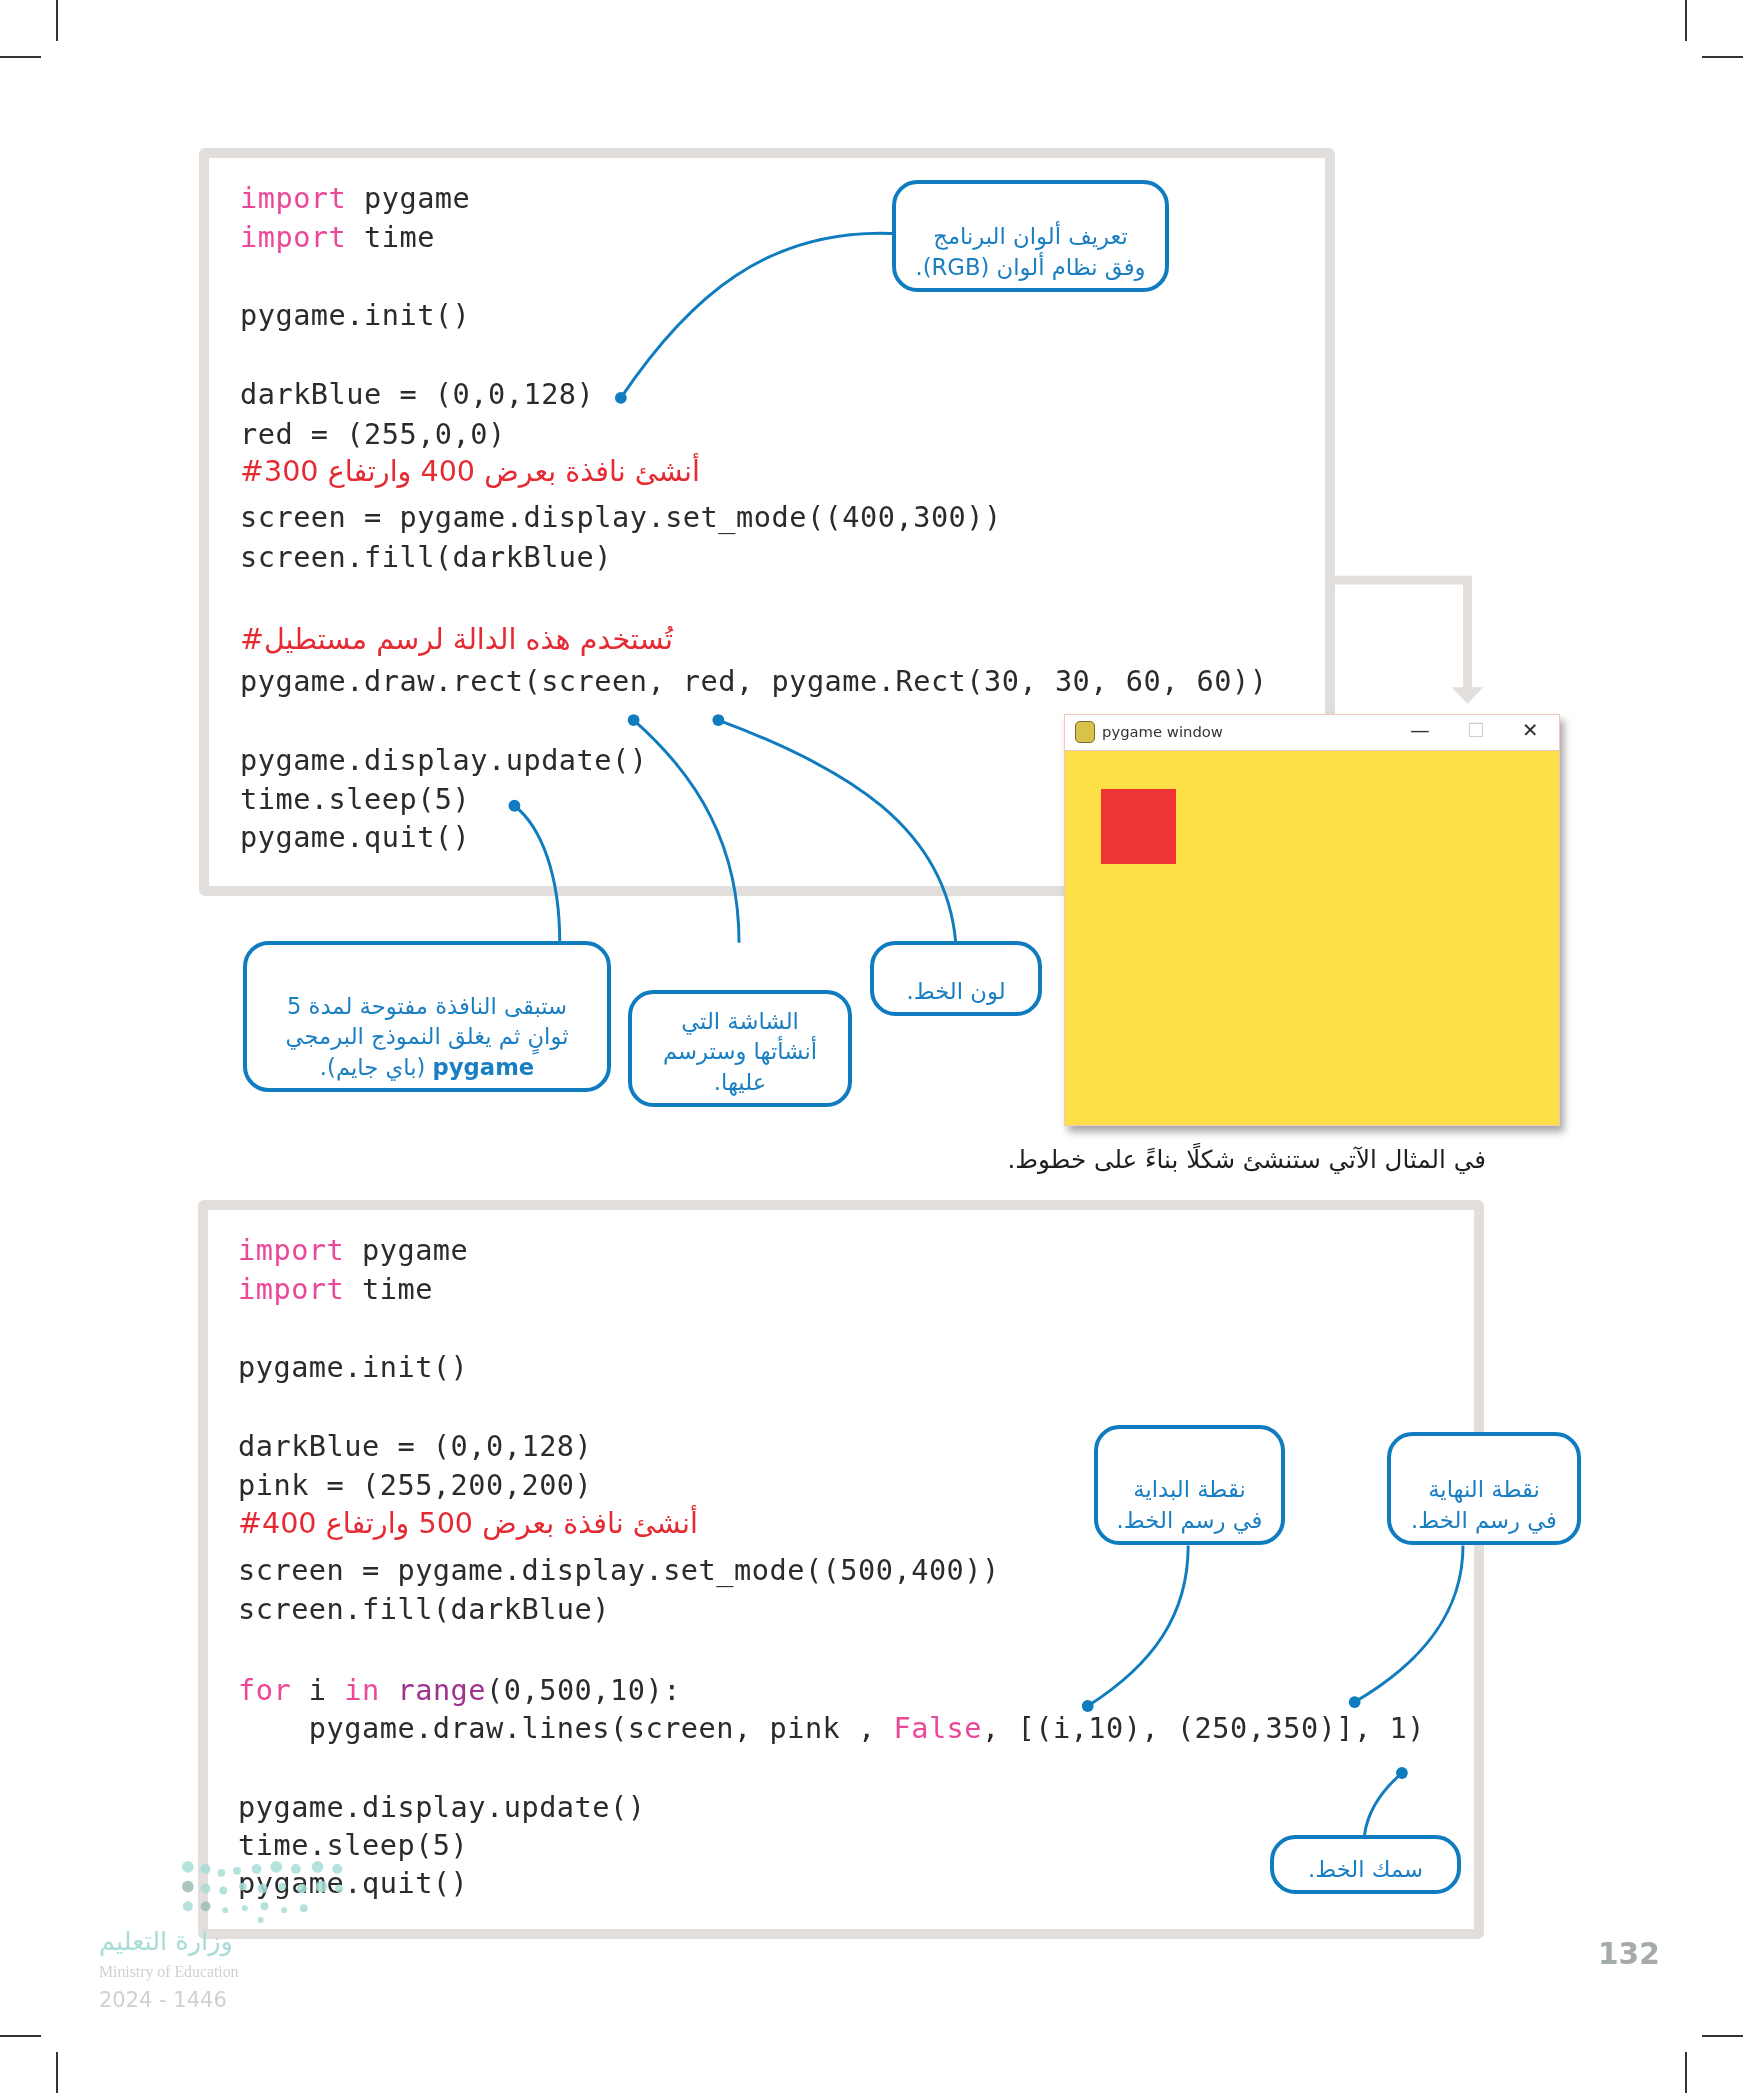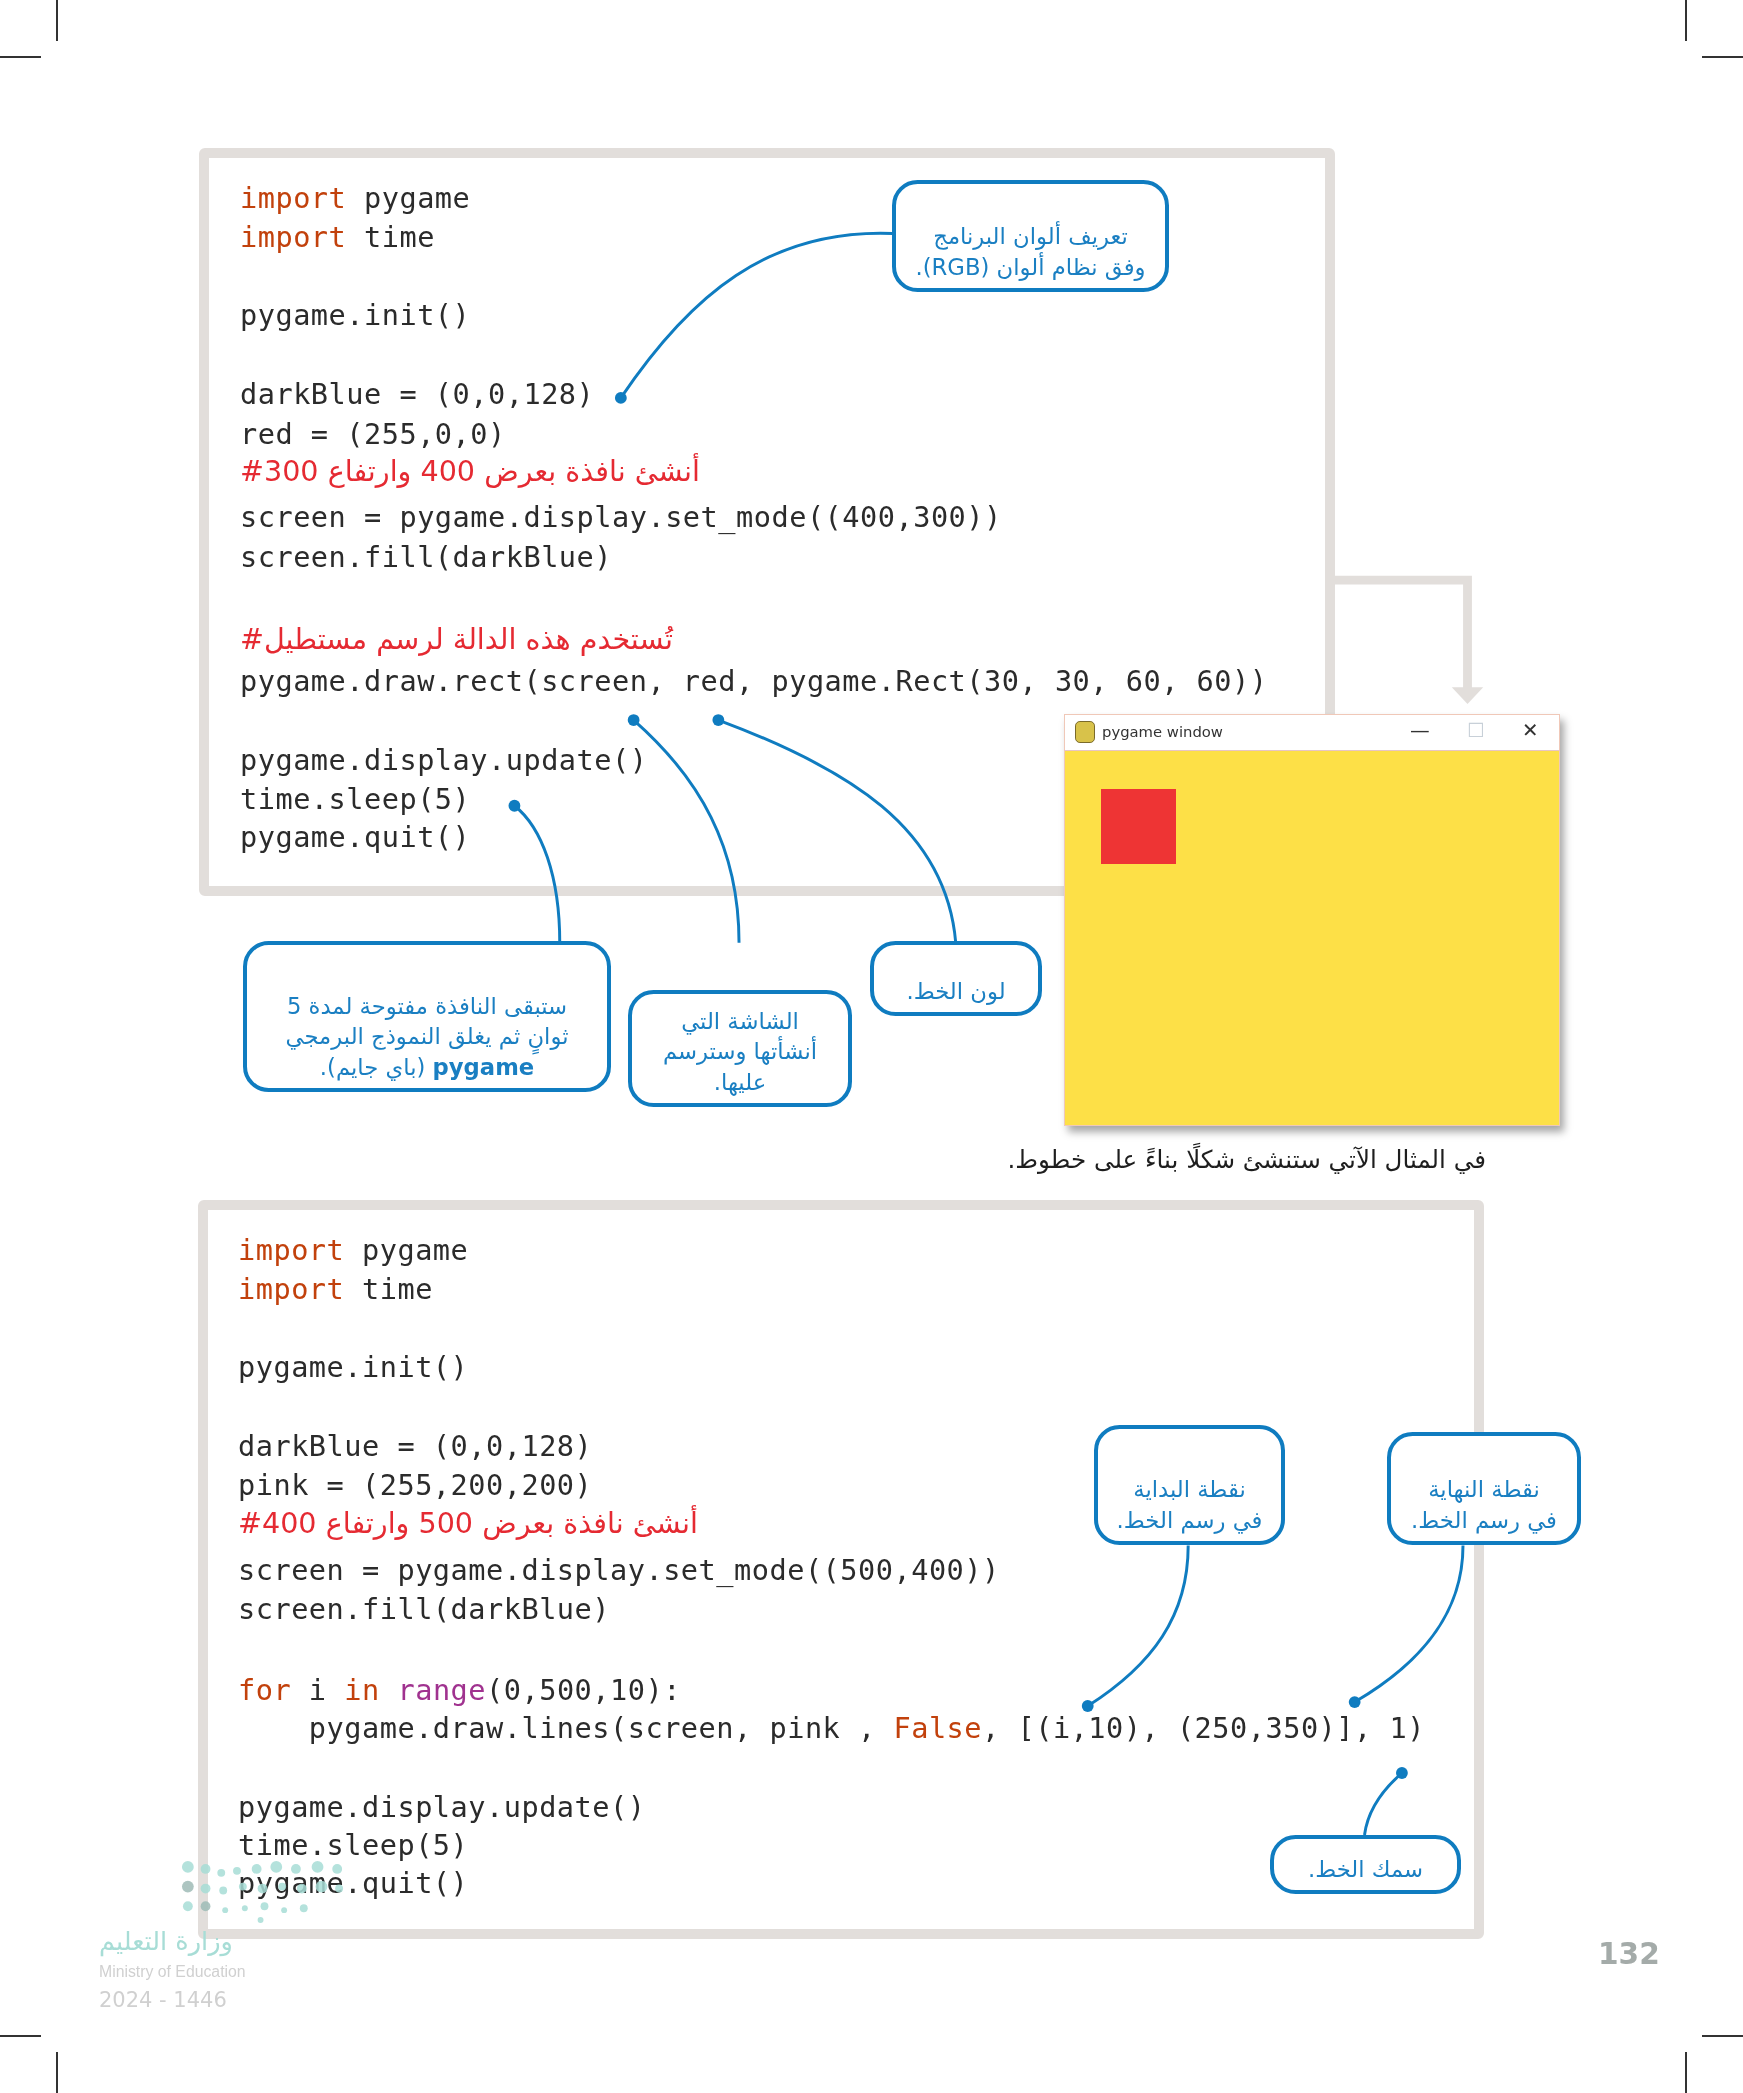--- a/index.html
+++ b/index.html
@@ -1,35 +1,35 @@
 <!DOCTYPE html>
 <html><head>
 <meta charset="utf-8">
 <style>
   html, body { margin:0; padding:0; background:#ffffff; }
   body { width:1744px; height:2093px; position:relative; overflow:hidden; font-family:"DejaVu Sans", sans-serif; }
   .abs { position:absolute; }
   .crop { position:absolute; background:#333; }
   .codebox { position:absolute; border:10.8px solid #e2dedb; background:#fff; border-radius:5.9px; box-sizing:border-box; }
   .code { position:absolute; left:0; white-space:pre; font-family:"DejaVu Sans Mono","Liberation Mono", monospace; font-size:28.6px; line-height:29.6px; color:#2b2b2b; letter-spacing:0.5px; }
-  .kw { color:#c2410c; }
+  .kw { color:#ec4899; }
   .fn { color:#a0328f; }
   .cmt { position:absolute; left:0; direction:rtl; unicode-bidi:plaintext; white-space:nowrap; font-family:"DejaVu Sans", sans-serif; font-size:28.6px; line-height:31.5px; color:#e52a32; }
   .callout { position:absolute; box-sizing:border-box; border:4.9px solid #0f7cc0; border-radius:25.6px; background:#fff; color:#1a7fc2; font-family:"DejaVu Sans", sans-serif; font-size:22.7px; line-height:30.5px; direction:rtl; text-align:center; display:flex; align-items:flex-end; justify-content:center; padding:5.9px 9.9px; }
   .callout b { font-weight:bold; }
   .pgwin { position:absolute; left:1064px; top:714px; width:496px; height:412px; background:#fde047; box-shadow:3.9px 5.9px 7.9px rgba(0,0,0,0.35); border:1px solid #f0c8b8; box-sizing:border-box; }
   .titlebar { position:absolute; left:0; top:0; right:0; height:35px; background:#fff; border-bottom:1px solid #e8c5c5; }
   .wintitle { position:absolute; left:37px; top:7.9px; font-family:"DejaVu Sans", sans-serif; font-size:14.8px; color:#333; }
   .winicon { position:absolute; left:9.9px; top:5.9px; width:19.7px; height:21.7px; border-radius:4.9px; background:#d8c24a; border:1px solid #7a6a2a; box-sizing:border-box; }
   .winbtn { position:absolute; top:3.9px; font-family:"DejaVu Sans", sans-serif; color:#333; font-size:19.7px; }
   .redrect { position:absolute; left:36px; top:74px; width:75px; height:75px; background:#ee3434; }
   .intro { position:absolute; right:258px; top:1145px; direction:rtl; font-family:"DejaVu Sans", sans-serif; font-size:24.6px; color:#1e1e1e; white-space:nowrap; }
   .pagenum { position:absolute; left:1598px; top:1937px; font-family:"DejaVu Sans", sans-serif; font-weight:bold; font-size:29.6px; color:#a4aba9; }
   .logo-ar { position:absolute; left:99px; top:1926px; font-family:"DejaVu Sans", sans-serif; font-size:25.6px; color:#a7ddd6; direction:rtl; }
-  .logo-en { position:absolute; left:99px; top:1963px; font-family:Liberation Sans, sans-serif; font-size:15.8px; color:#d0d0d0; }
+  .logo-en { position:absolute; left:99px; top:1963px; font-family:Liberation Serif, serif; font-size:15.8px; color:#d0d0d0; }
   .logo-yr { position:absolute; left:99px; top:1988px; font-family:"DejaVu Sans", sans-serif; font-size:21px; color:#d0d0d0; }
   .dots { position:absolute; left:180px; top:1857px; width:167px; height:69px; }
 </style>
 </head>
 <body>
 
 <div class="crop" style="left:56px;top:0;width:2px;height:41px;"></div>
 <div class="crop" style="left:0;top:56px;width:41px;height:2px;"></div>
 <div class="crop" style="left:1685px;top:0;width:2px;height:41px;"></div>
 <div class="crop" style="left:1702px;top:56px;width:41px;height:2px;"></div>

